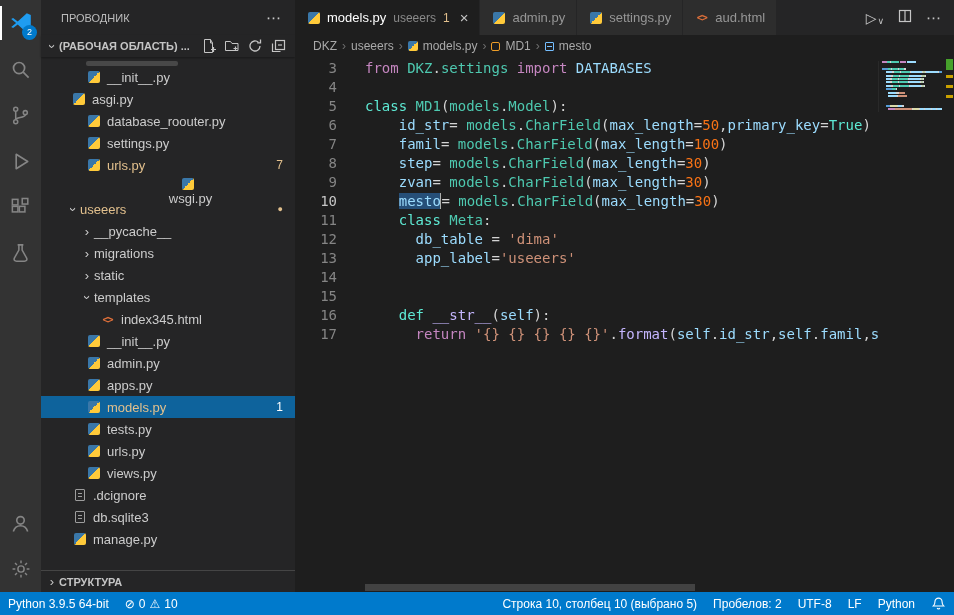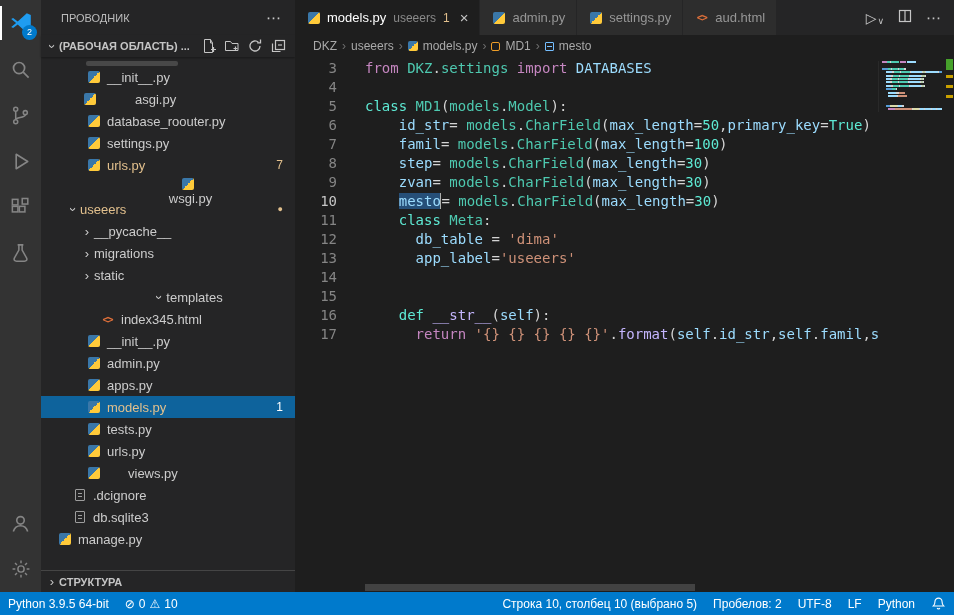--- a/index.html
+++ b/index.html
@@ -70,21 +70,21 @@
 .sym-field{width:9px;height:9px;border:1.4px solid #75beff;border-radius:1px;position:relative}
 .sym-field::before{content:"";position:absolute;left:1px;right:1px;top:3px;height:1.2px;background:#75beff}
 
 .editor{flex:1;position:relative;overflow:hidden;font-family:"DejaVu Sans Mono",monospace;font-size:14px;line-height:19px}
 .code-pane{position:absolute;left:0;top:2px;right:76px;overflow:hidden}
 .code-line{display:flex;height:19px}
 .line-num{width:42px;text-align:right;color:#858585;flex:none}
 .code-line.current .line-num{color:#c6c6c6}
 .code-text{margin-left:28px;white-space:pre}
 .tok-kw{color:#c586c0}.tok-kw2{color:#5eead4}.tok-type{color:#4ec9b0}.tok-var{color:#9cdcfe}
-.tok-num{color:#5eead4}.tok-str{color:#ce9178}.tok-fn{color:#c4b5fd}.tok-pl{color:#d4d4d4}
+.tok-num{color:#f97316}.tok-str{color:#ce9178}.tok-fn{color:#c4b5fd}.tok-pl{color:#d4d4d4}
 .sel{background:#264f78}
 .cursor{display:inline-block;width:1.5px;height:16px;background:#aeafad;vertical-align:text-bottom;margin-left:-1px}
 .minimap{position:absolute;top:4px;right:9px;width:67px;padding:0 3px;border-left:1px solid rgba(255,255,255,.05)}
 .mm-line{height:2px;margin-bottom:1.4px;white-space:nowrap;overflow:hidden}
 .mm-seg{display:inline-block;height:2px;vertical-align:top}
 .overview-ruler{position:absolute;top:0;right:0;width:9px;bottom:0}
 .ov-mark{position:absolute;left:1px;right:1px}
 .hscrollbar{position:absolute;left:70px;bottom:1px;width:330px;height:7px;background:rgba(121,121,121,.4)}
 
 
@@ -197,21 +197,21 @@
       <div class="file-tree" id="file-tree">
           <div class="clip-row" style="padding-left: 45px;">
             <span class="smudge"></span>
           </div>
           <div class="tree-row" style="padding-left: 45px;">
             <span class="fico">
               <span class="py-icon"></span>
             </span>
             <span class="tree-label">__init__.py</span>
           </div>
-          <div class="tree-row" style="padding-left: 41px; gap: 32px;">
+          <div class="tree-row" style="padding-left: 30px;">
             <span class="fico">
               <span class="py-icon"></span>
             </span>
             <span class="tree-label">asgi.py</span>
           </div>
           <div class="tree-row" style="padding-left: 45px;">
             <span class="fico">
               <span class="py-icon"></span>
             </span>
             <span class="tree-label">database_roouter.py</span>
@@ -245,21 +245,21 @@
             <span class="tree-label">__pycache__</span>
           </div>
           <div class="tree-row" style="padding-left: 39px;">
             <span class="chevron">›</span>
             <span class="tree-label">migrations</span>
           </div>
           <div class="tree-row" style="padding-left: 39px;">
             <span class="chevron">›</span>
             <span class="tree-label">static</span>
           </div>
-          <div class="tree-row" style="padding-left: 39px; justify-content: center;">
+          <div class="tree-row" style="padding-left: 39px;">
             <span class="chevron open">›</span>
             <span class="tree-label">templates</span>
           </div>
           <div class="tree-row" style="padding-left: 59px;">
             <span class="fico">
               <span class="html-glyph">&lt;&gt;</span>
             </span>
             <span class="tree-label">index345.html</span>
           </div>
           <div class="tree-row" style="padding-left: 45px;">
@@ -292,39 +292,39 @@
               <span class="py-icon"></span>
             </span>
             <span class="tree-label">tests.py</span>
           </div>
           <div class="tree-row" style="padding-left: 45px;">
             <span class="fico">
               <span class="py-icon"></span>
             </span>
             <span class="tree-label">urls.py</span>
           </div>
-          <div class="tree-row" style="padding-left: 45px; gap: 21px;">
+          <div class="tree-row" style="padding-left: 45px;">
             <span class="fico">
               <span class="py-icon"></span>
             </span>
             <span class="tree-label">views.py</span>
           </div>
           <div class="tree-row" style="padding-left: 31px;">
             <span class="fico">
               <span class="doc-icon"></span>
             </span>
             <span class="tree-label">.dcignore</span>
           </div>
           <div class="tree-row" style="padding-left: 31px;">
             <span class="fico">
               <span class="doc-icon"></span>
             </span>
             <span class="tree-label">db.sqlite3</span>
           </div>
-          <div class="tree-row" style=" margin-left: 16px;">
+          <div class="tree-row" style="padding-left: 31px;">
             <span class="fico">
               <span class="py-icon"></span>
             </span>
             <span class="tree-label">manage.py</span>
           </div>
         </div>
       <div class="outline-header">
         <span class="sec-chev"></span>
         <span>СТРУКТУРА</span>
       </div>

